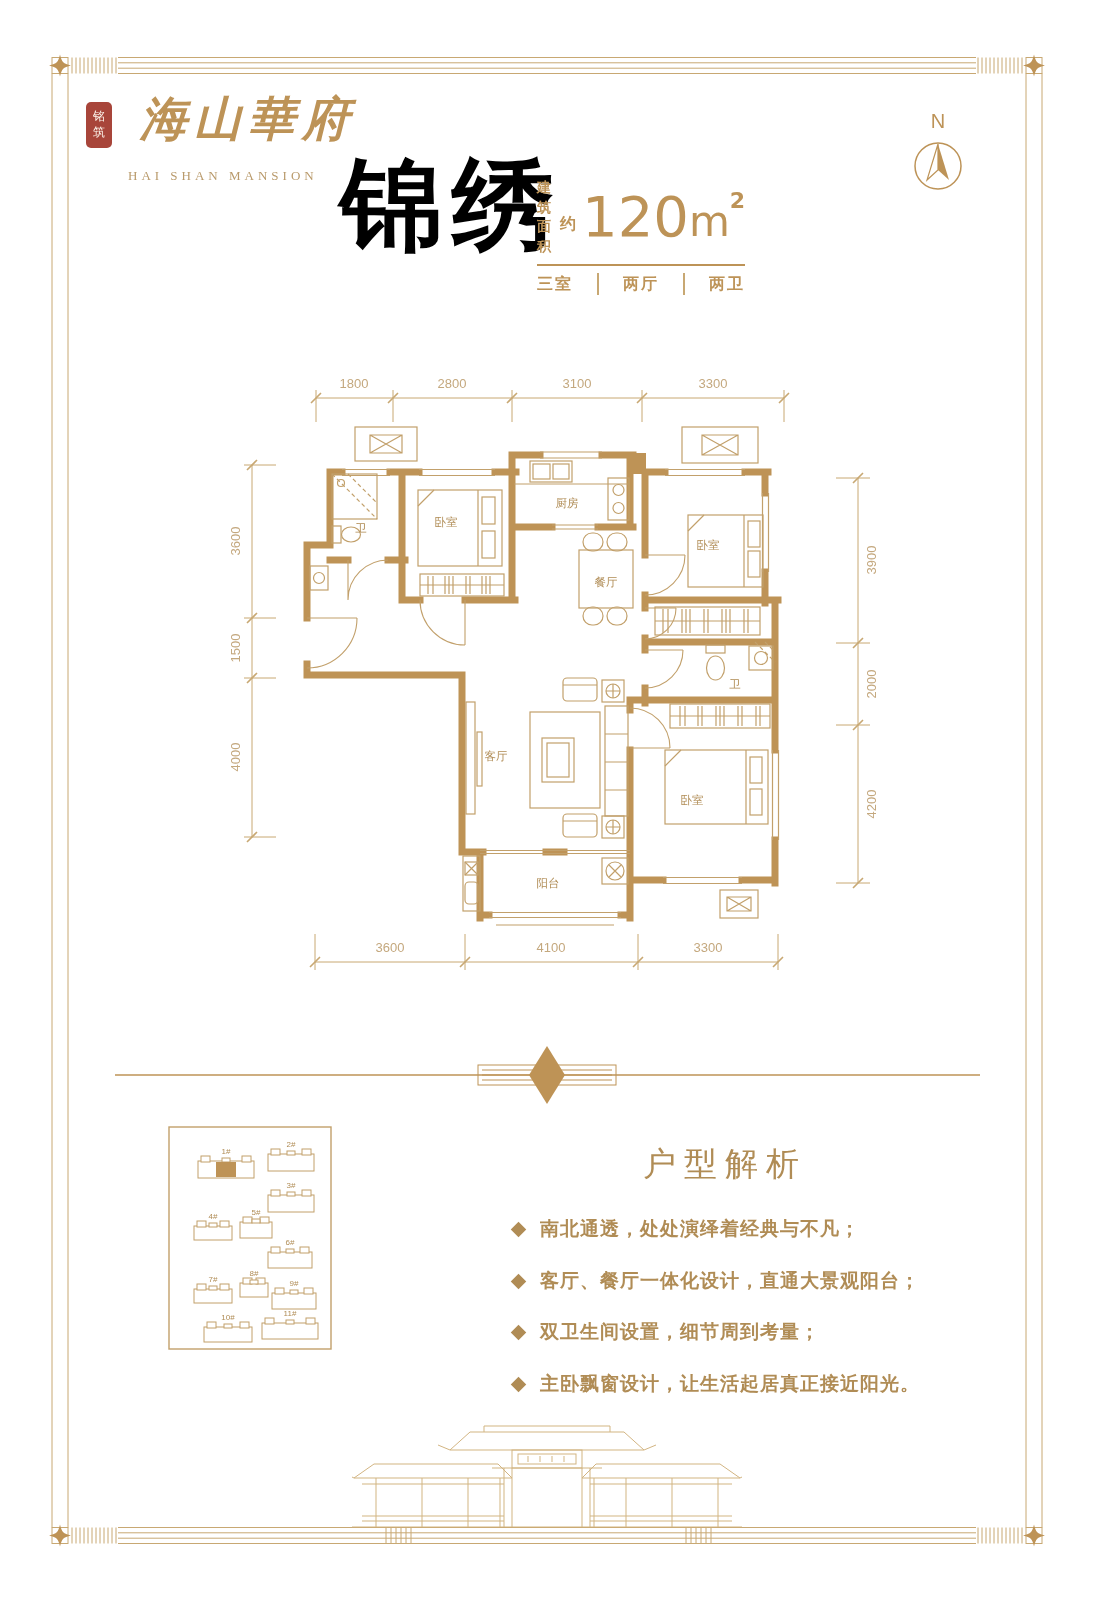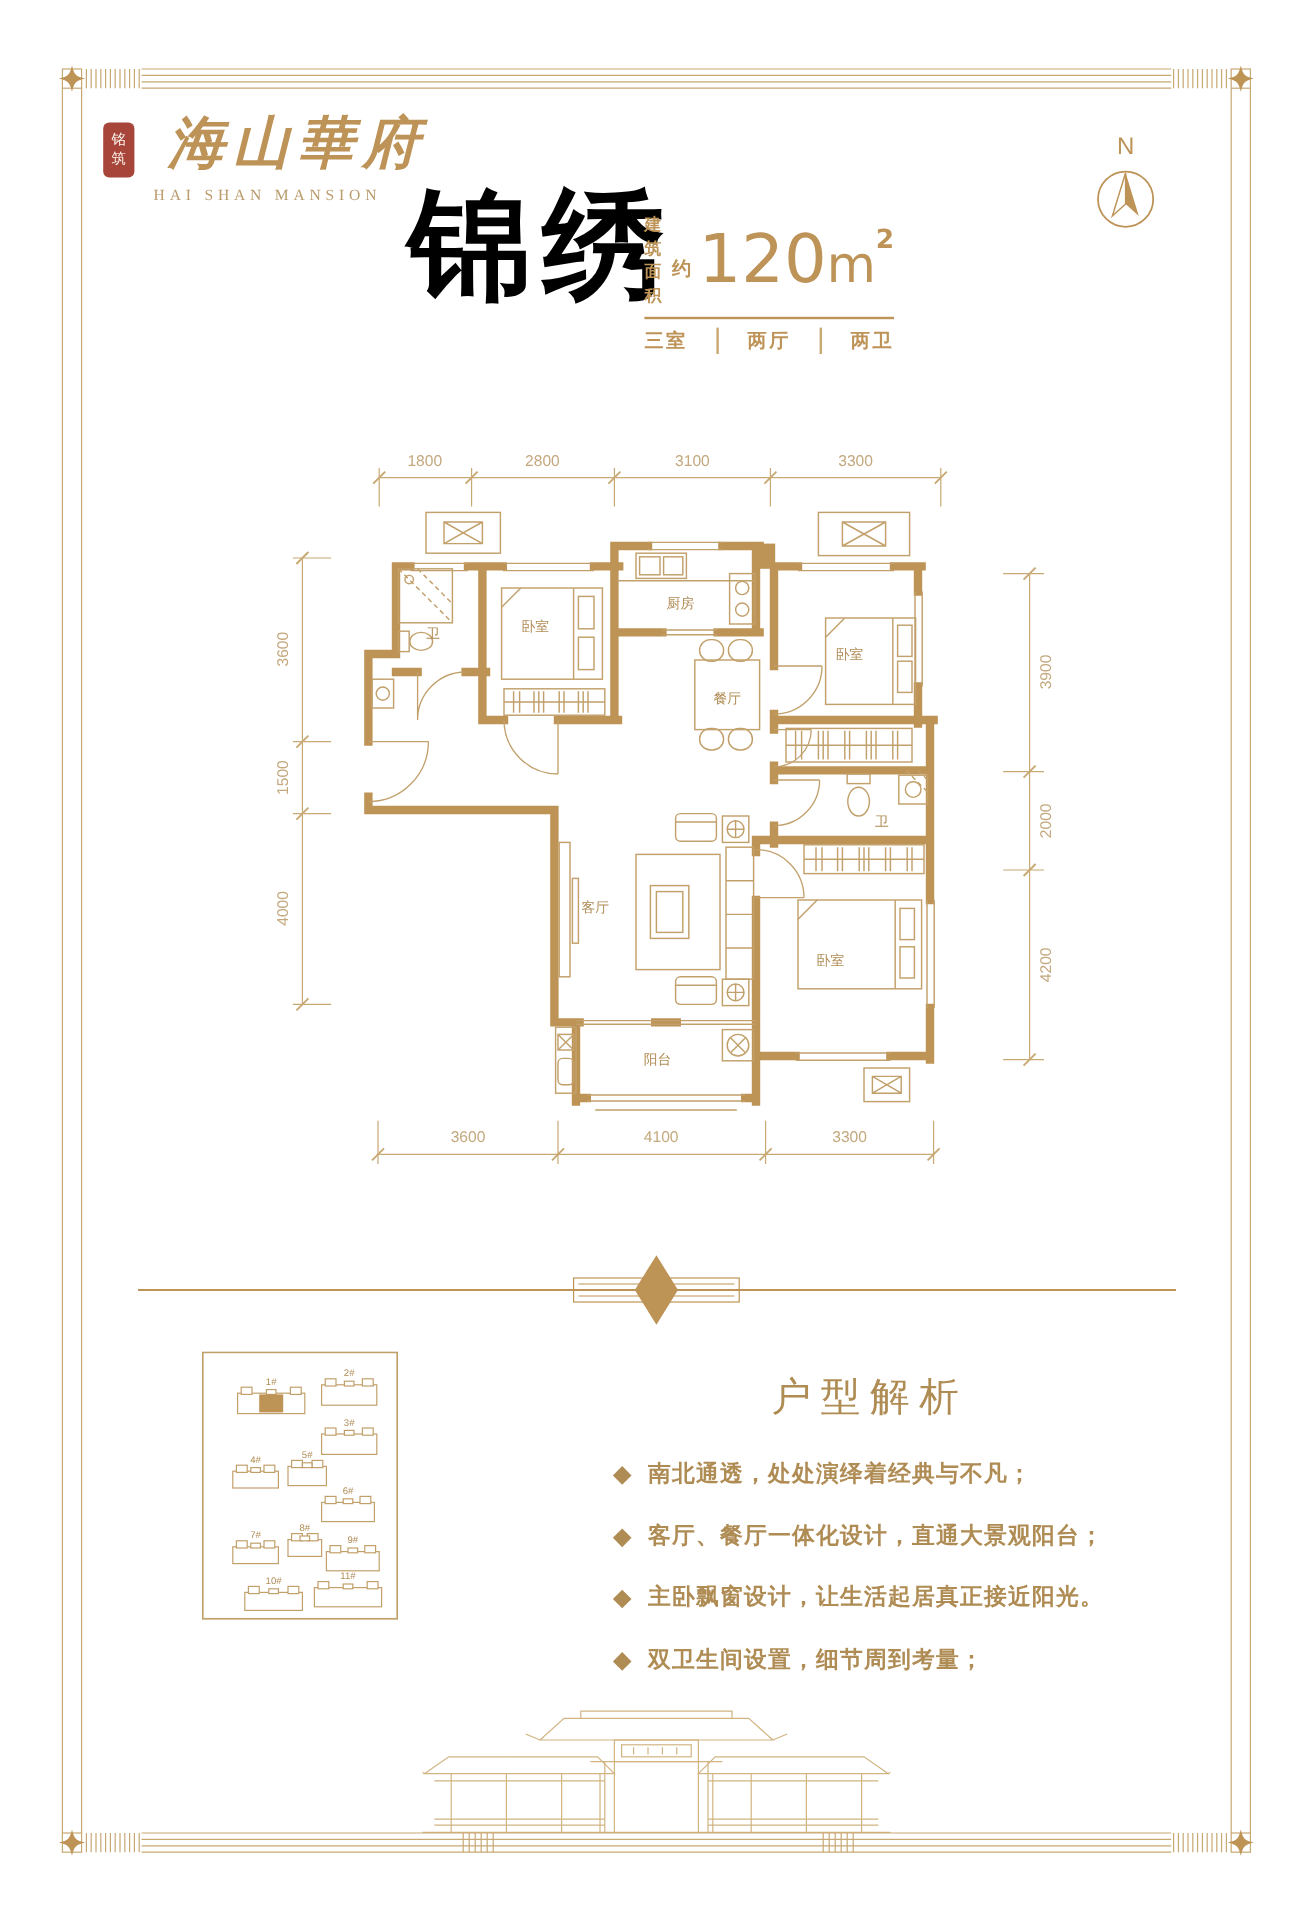--- a/index.html
+++ b/index.html
@@ -13,21 +13,21 @@
   .seal{
     position:absolute;left:2px;top:10px;width:26px;height:46px;background:#a8453a;
     border-radius:5px;color:#fdf6ee;display:flex;flex-direction:column;align-items:center;
     justify-content:center;font-size:12px;line-height:1.3;font-family:"Liberation Serif",serif;
   }
   .brand-name{
     position:absolute;left:36px;top:-4px;font-family:"Liberation Serif","DejaVu Serif",serif;
     font-size:47px;font-weight:bold;color:#bd9357;letter-spacing:7px;font-style:italic;margin-left:20px;
   }
   .brand-en{
-    position:absolute;left:44px;top:63px;font-family:"Liberation Serif",serif;
+    position:absolute;left:44px;top:76px;font-family:"Liberation Serif",serif;
     font-size:13px;color:#b99a6b;letter-spacing:4px;
   }
   
   .compass{left:898px;top:106px;width:80px;height:100px;}
   
   .unit-name{
     left:340px;top:150px;font-family:"Liberation Serif","DejaVu Serif",serif;
     font-size:102px;font-weight:bold;color:#000000;letter-spacing:10px;line-height:1.1;
   }
   .title-right{left:537px;top:178px;width:208px;color:#bd9357;}
@@ -404,25 +404,25 @@
       <div class="bullet-row">
         <span class="bullet-dia"></span>
         <span class="bullet-text">南北通透，处处演绎着经典与不凡；</span>
       </div>
       <div class="bullet-row">
         <span class="bullet-dia"></span>
         <span class="bullet-text">客厅、餐厅一体化设计，直通大景观阳台；</span>
       </div>
       <div class="bullet-row">
         <span class="bullet-dia"></span>
-        <span class="bullet-text">主卧飘窗设计，让生活起居真正接近阳光。</span>
+        <span class="bullet-text">双卫生间设置，细节周到考量；</span>
       </div>
       <div class="bullet-row">
         <span class="bullet-dia"></span>
-        <span class="bullet-text">双卫生间设置，细节周到考量；</span>
+        <span class="bullet-text">主卧飘窗设计，让生活起居真正接近阳光。</span>
       </div>
     </div>
 </div>
 
 <svg class="abs" style="left:352px;top:1398px;" width="390" height="130" viewBox="0 0 390 130">
   <g stroke="#cdac74" stroke-width="1" fill="none" opacity="0.9">
 
     <path d="M98,52 L118,34 H272 L292,52 Z M132,34 V28 H258 V34 M98,52 L86,47 M292,52 L304,47"></path>
 
     <rect x="160" y="52" width="70" height="18"></rect>

